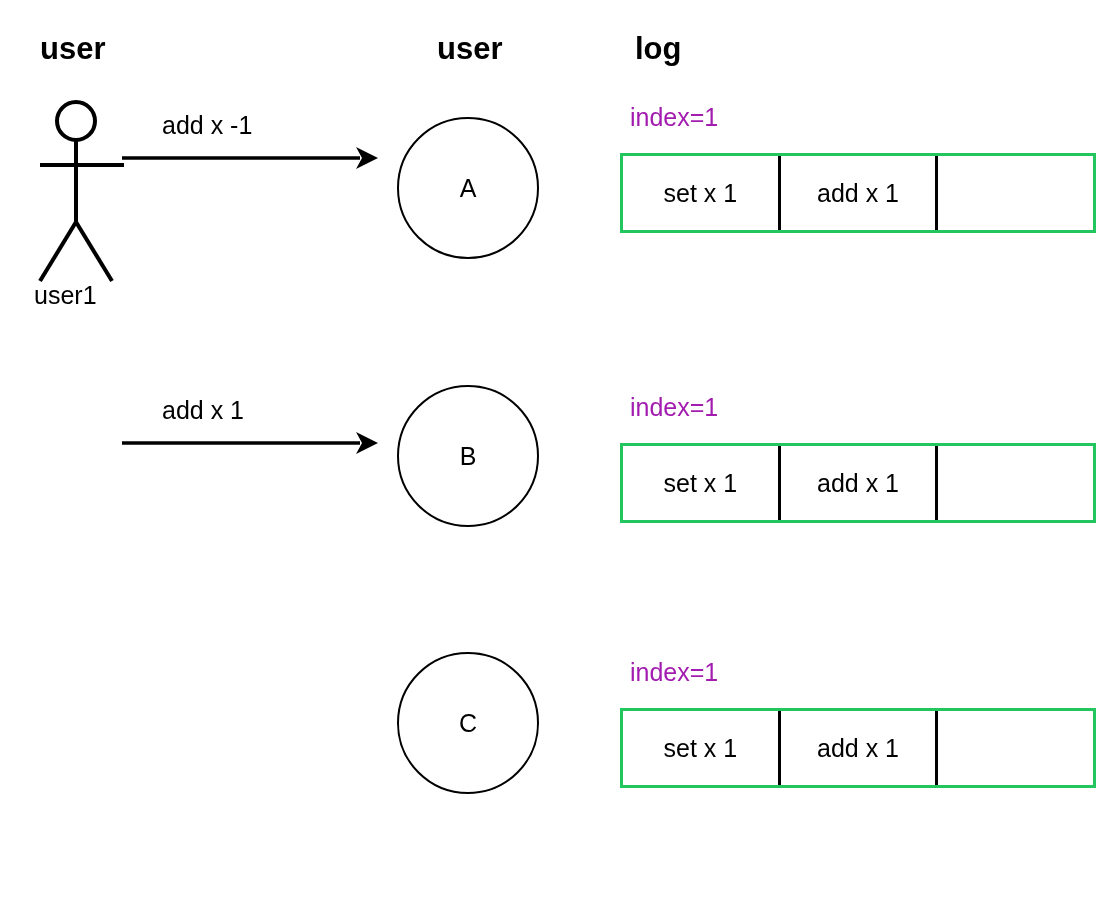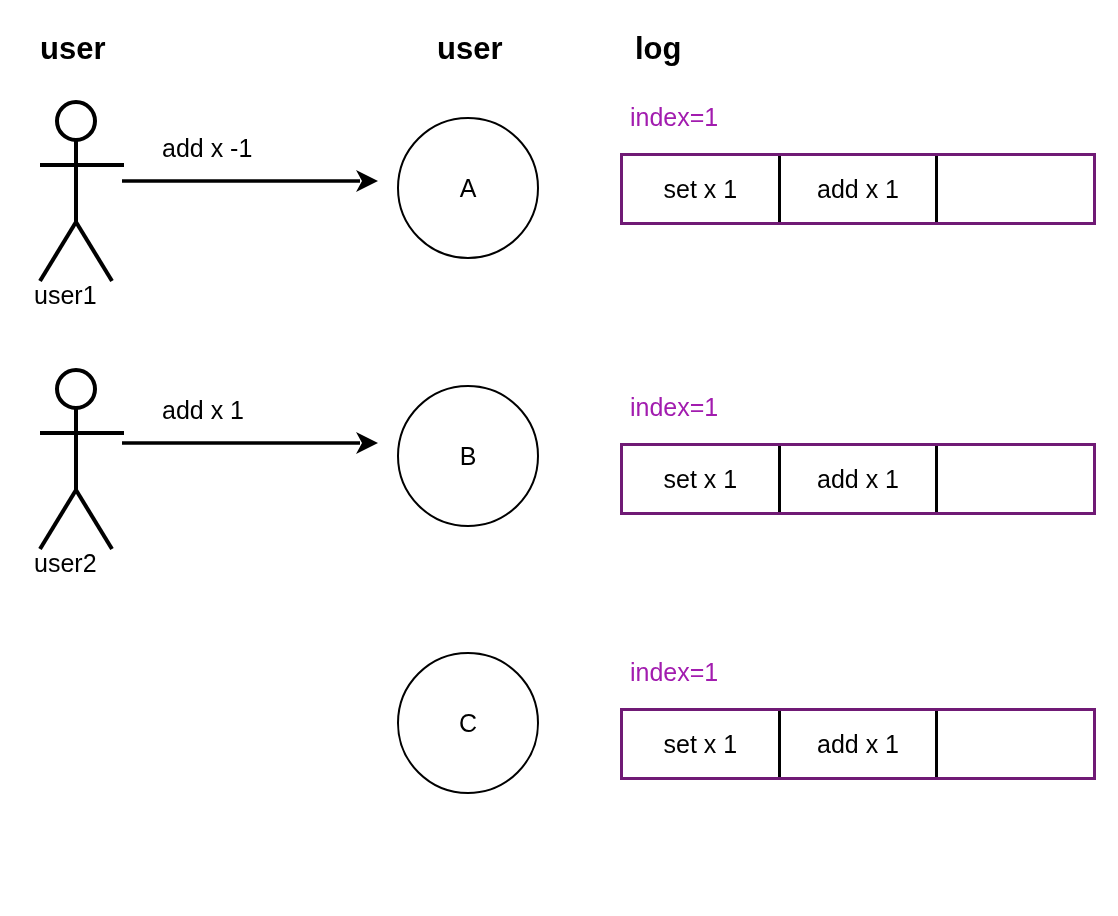--- a/index.html
+++ b/index.html
@@ -95,22 +95,22 @@
     font-size: 25px;
     line-height: 1;
     white-space: nowrap;
     color: #a21caf;
   }
   .log-table {
     position: absolute;
     left: 0;
     top: 48px;
     width: 476px;
-    height: 72px;
-    border: 3px solid #701a75;
+    height: 80px;
+    border: 3px solid #22c55e;
     box-sizing: border-box;
     display: flex;
     background: #be185d;
   }
   .log-cell {
     flex: 1 1 0;
     border-right: 3px solid #000;
     box-sizing: border-box;
     display: flex;
     align-items: center;
@@ -134,51 +134,41 @@
     <svg class="figure" width="130" height="200" viewBox="0 0 130 200">
       <circle cx="46" cy="26" r="19" fill="none" stroke="#000" stroke-width="4"></circle>
       <line x1="46" y1="45" x2="46" y2="127" stroke="#000" stroke-width="4"></line>
       <line x1="10" y1="70" x2="94" y2="70" stroke="#000" stroke-width="4"></line>
       <line x1="46" y1="127" x2="10" y2="186" stroke="#000" stroke-width="4"></line>
       <line x1="46" y1="127" x2="82" y2="186" stroke="#000" stroke-width="4"></line>
     </svg>
     <div class="actor-label">user1</div>
   </div>
 
-  <div class="message" style="left:120px; top:136px;text-align:center;">
+  <div class="message" style="left:120px; top:113px;text-align:center;">
     <div class="message-label">add x -1</div>
     <svg class="arrow" width="262" height="30" viewBox="0 0 262 30">
       <line x1="2" y1="15" x2="240" y2="15" stroke="#000" stroke-width="3.5"></line>
       <polygon points="236,4 258,15 236,26 242,15" fill="#000"></polygon>
     </svg>
   </div>
 
   <div class="node" style="left:397px; top:117px;">
     <span class="node-label">A</span>
   </div>
 
   <div class="log-group" style="left:620px; top:105px;">
     <div class="log-index">index=1</div>
     <div class="log-table">
       <div class="log-cell">set x 1</div>
       <div class="log-cell">add x 1</div>
       <div class="log-cell"></div>
     </div>
   </div>
 
-  <div class="actor" style="left:30px; top:363px;">
-    <svg class="figure" width="130" height="200" viewBox="0 0 130 200">
-      <circle cx="46" cy="26" r="19" fill="none" stroke="#000" stroke-width="4"></circle>
-      <line x1="46" y1="45" x2="46" y2="127" stroke="#000" stroke-width="4"></line>
-      <line x1="10" y1="70" x2="94" y2="70" stroke="#000" stroke-width="4"></line>
-      <line x1="46" y1="127" x2="10" y2="186" stroke="#000" stroke-width="4"></line>
-      <line x1="46" y1="127" x2="82" y2="186" stroke="#000" stroke-width="4"></line>
-    </svg>
-    <div class="actor-label">user2</div>
-  </div>
 
   <div class="message" style="left:120px; top:398px;">
     <div class="message-label">add x 1</div>
     <svg class="arrow" width="262" height="30" viewBox="0 0 262 30">
       <line x1="2" y1="15" x2="240" y2="15" stroke="#000" stroke-width="3.5"></line>
       <polygon points="236,4 258,15 236,26 242,15" fill="#000"></polygon>
     </svg>
   </div>
 
   <div class="node" style="left:397px; top:385px;">

